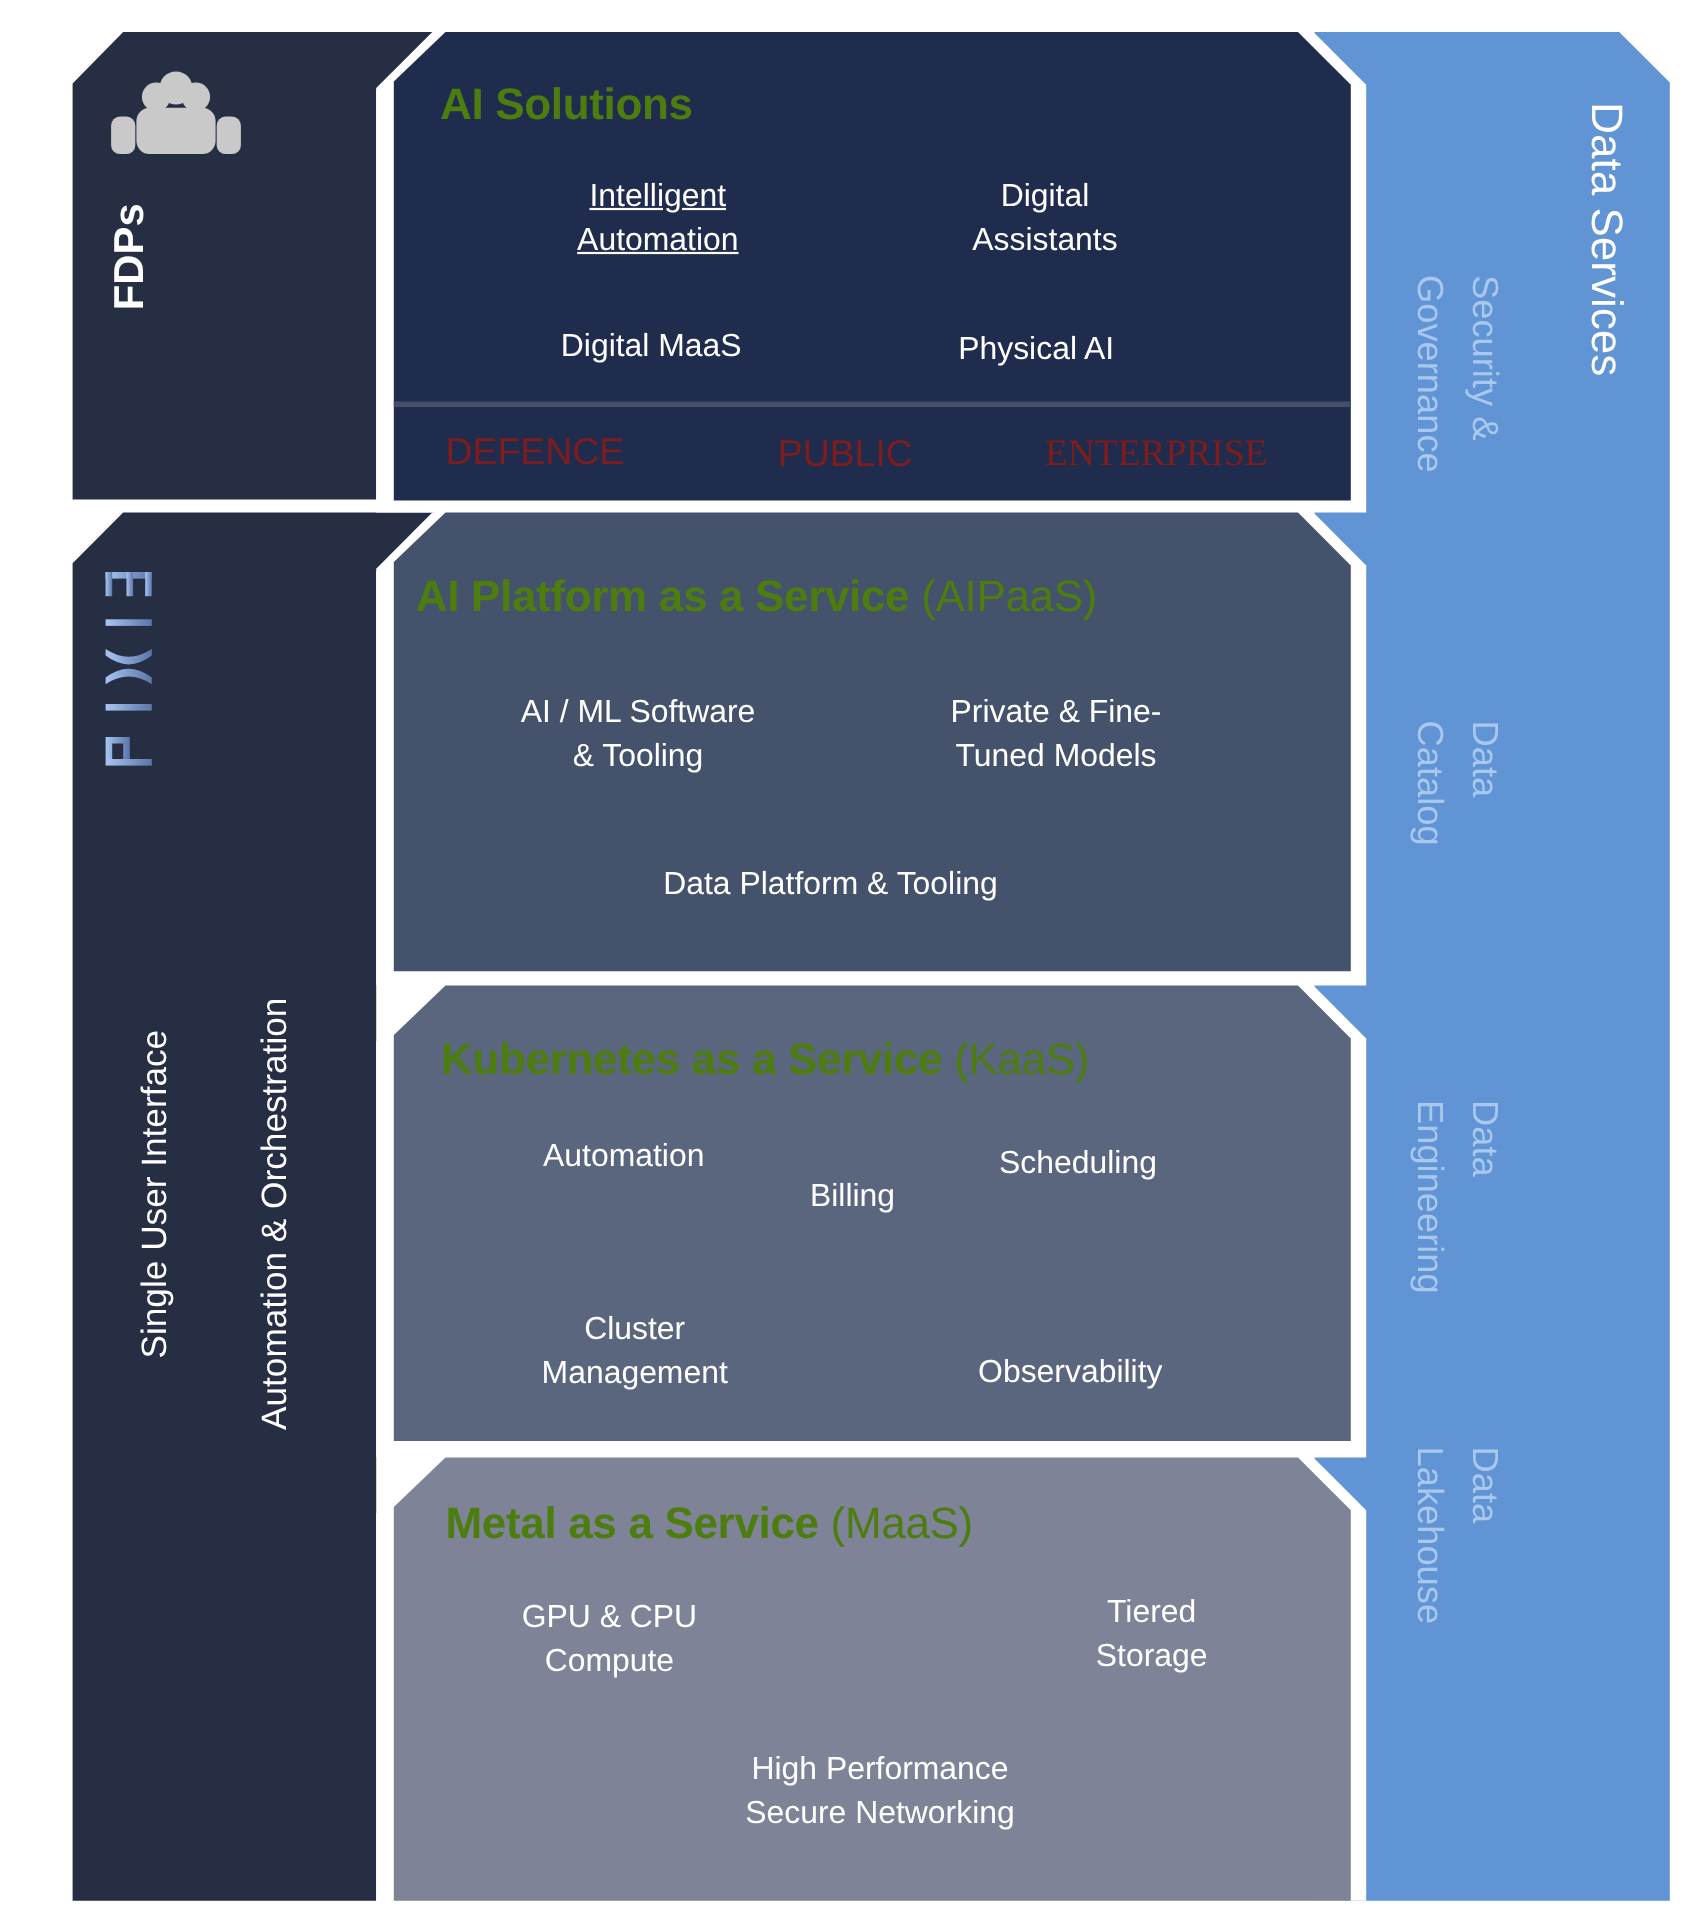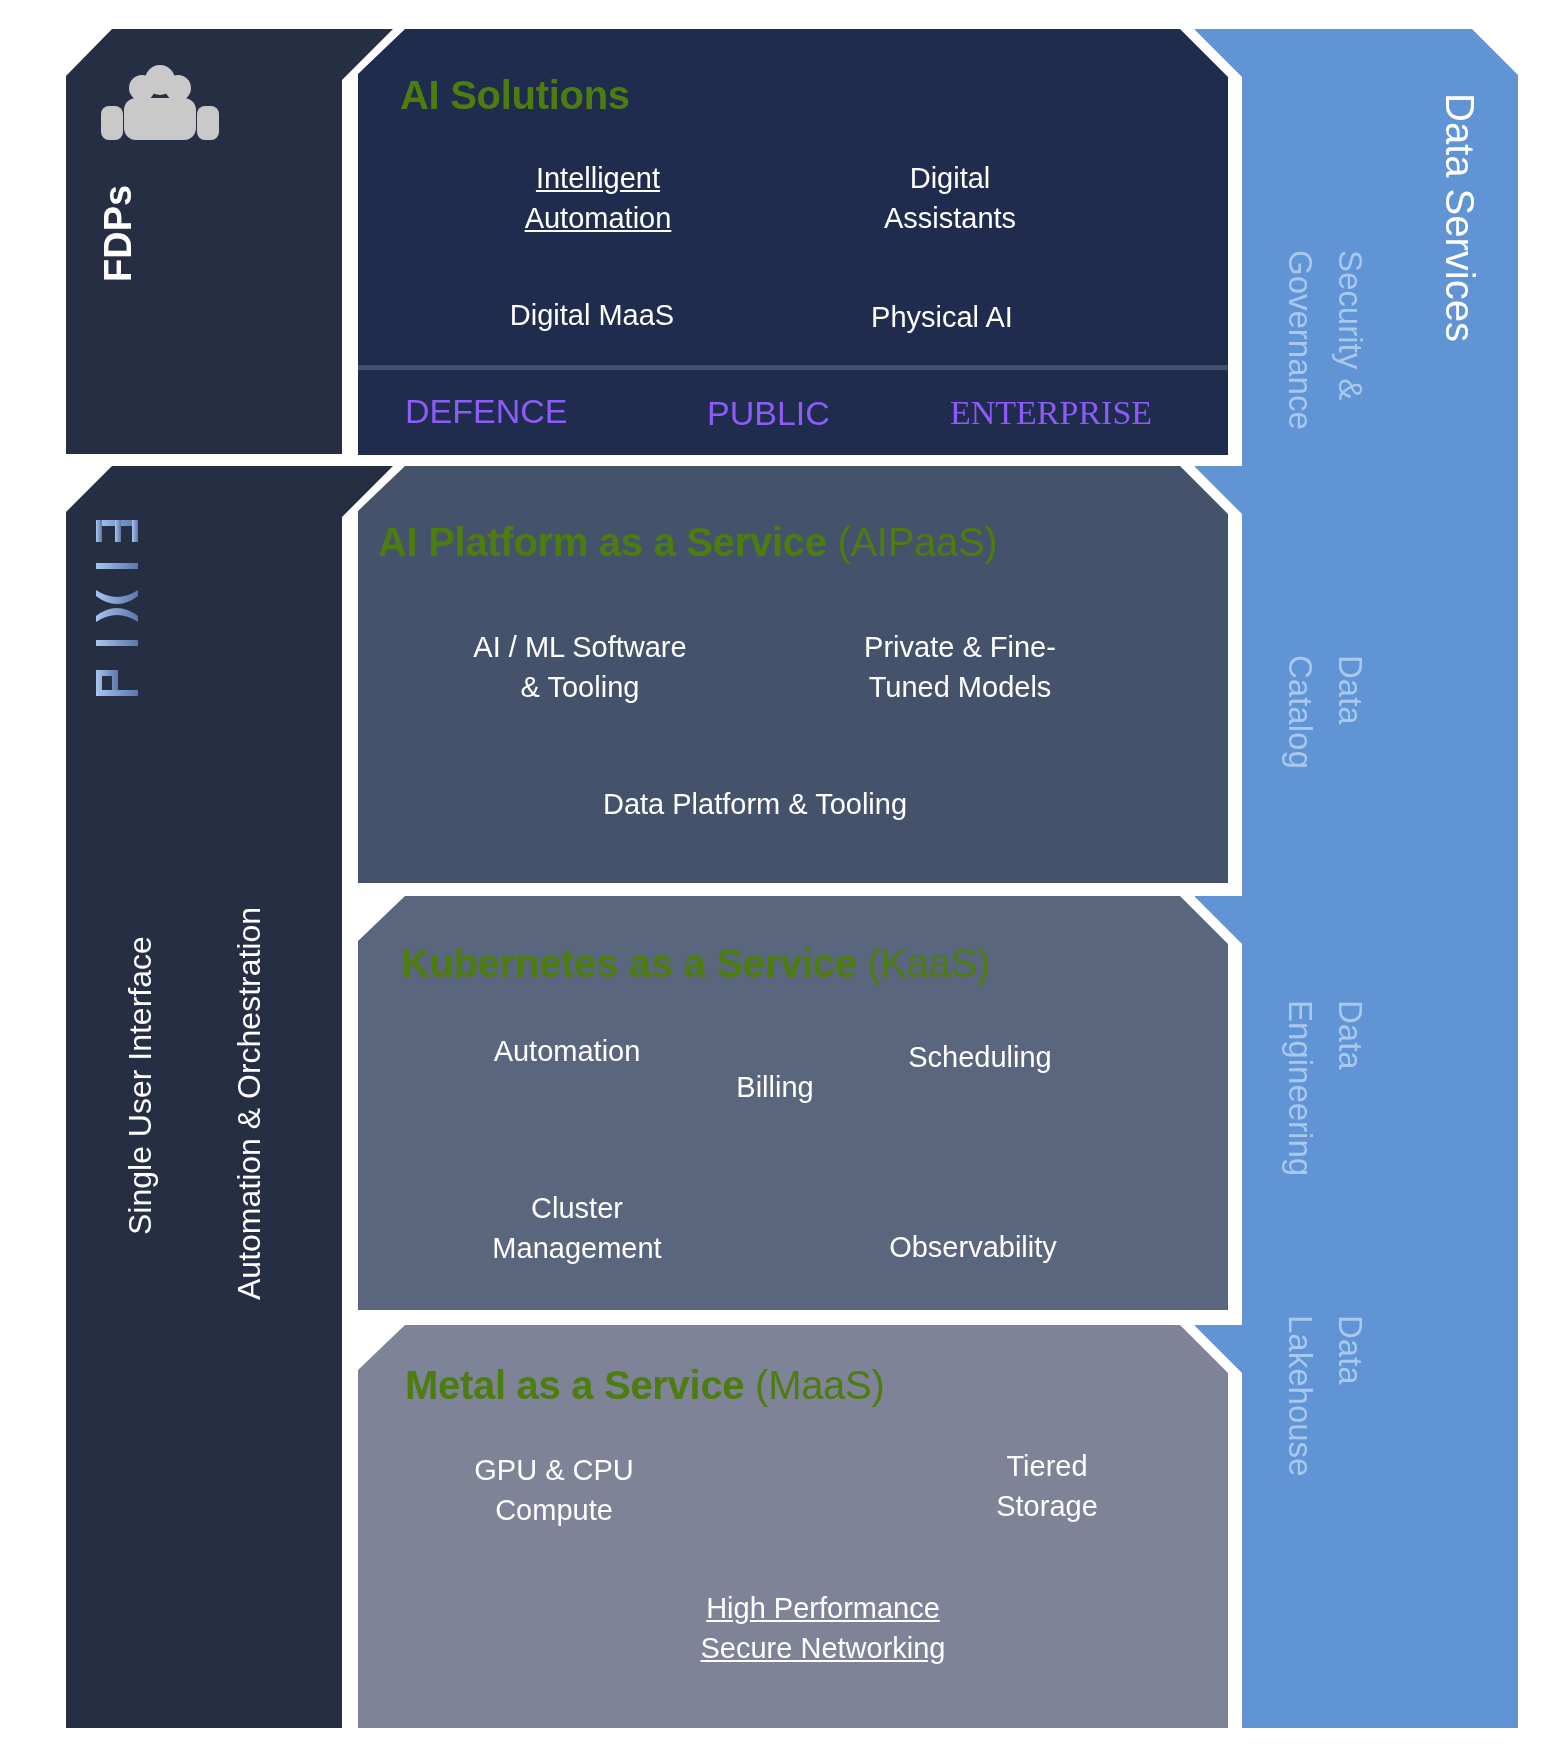--- a/index.html
+++ b/index.html
@@ -5,21 +5,21 @@
   html, body { margin:0; padding:0; background:#ffffff; }
   body { width:1550px; height:1744px; position:relative; overflow:hidden;
          font-family:"Liberation Sans", "DejaVu Sans", sans-serif; }
   svg.bg { position:absolute; left:0; top:0; }
   .vtext { position:absolute; white-space:nowrap; transform-origin:0 0; }
   .rot-ccw { transform:rotate(-90deg); }
   .rot-cw { transform:rotate(90deg); }
   .layer-title { position:absolute; color:#4d7c0f; font-size:40px; font-weight:bold; white-space:nowrap; letter-spacing:-0.3px; }
   .layer-title .abbr { font-weight:normal; }
   .item { position:absolute; color:#ffffff; font-size:29px; text-align:center; line-height:40px; white-space:nowrap; transform:translateX(-50%); }
-  .sector { position:absolute; color:#8b5cf6; font-size:34px; white-space:nowrap; }
+  .sector { position:absolute; color:#7f1d1d; font-size:34px; white-space:nowrap; }
   .side-label { color:#ffffff; font-size:32px; }
   .ds-label { color:#a9c8ee; font-size:33px; line-height:50px; }
 </style>
 </head>
 <body>
 
 <svg class="bg" width="1550" height="1744" viewBox="0 0 1550 1744">
 
   <polygon points="1195,29 1472,29 1518,75 1518,1728 1195,1728" fill="#6194d4"></polygon>
 
@@ -123,21 +123,21 @@
 <div>
   <div class="layer-title" style="left:405px; top:1363px;">
     <span>Metal as a Service</span> <span class="abbr">(MaaS)</span>
   </div>
   <div class="item" style="left:554px; top:1450px;">
     <span style="white-space:pre">GPU &amp; CPU
 Compute</span></div>
   <div class="item" style="left:1047px; top:1446px;">
     <span style="white-space:pre">Tiered
 Storage</span></div>
-  <div class="item" style="left:823px; top:1588px;text-decoration:underline;">
+  <div class="item" style="left:800px; top:1588px;">
     <span style="white-space:pre">High Performance
 Secure Networking</span></div>
 </div>
 
 <div class="vtext rot-cw" style="left:1482px; top:93px; color:#ffffff; font-size:40px;">Data Services</div>
 
 <div class="vtext rot-cw ds-label" style="left:1375px; top:250px;">
   <div>Security &amp;</div>
   <div>Governance</div>
 </div>

